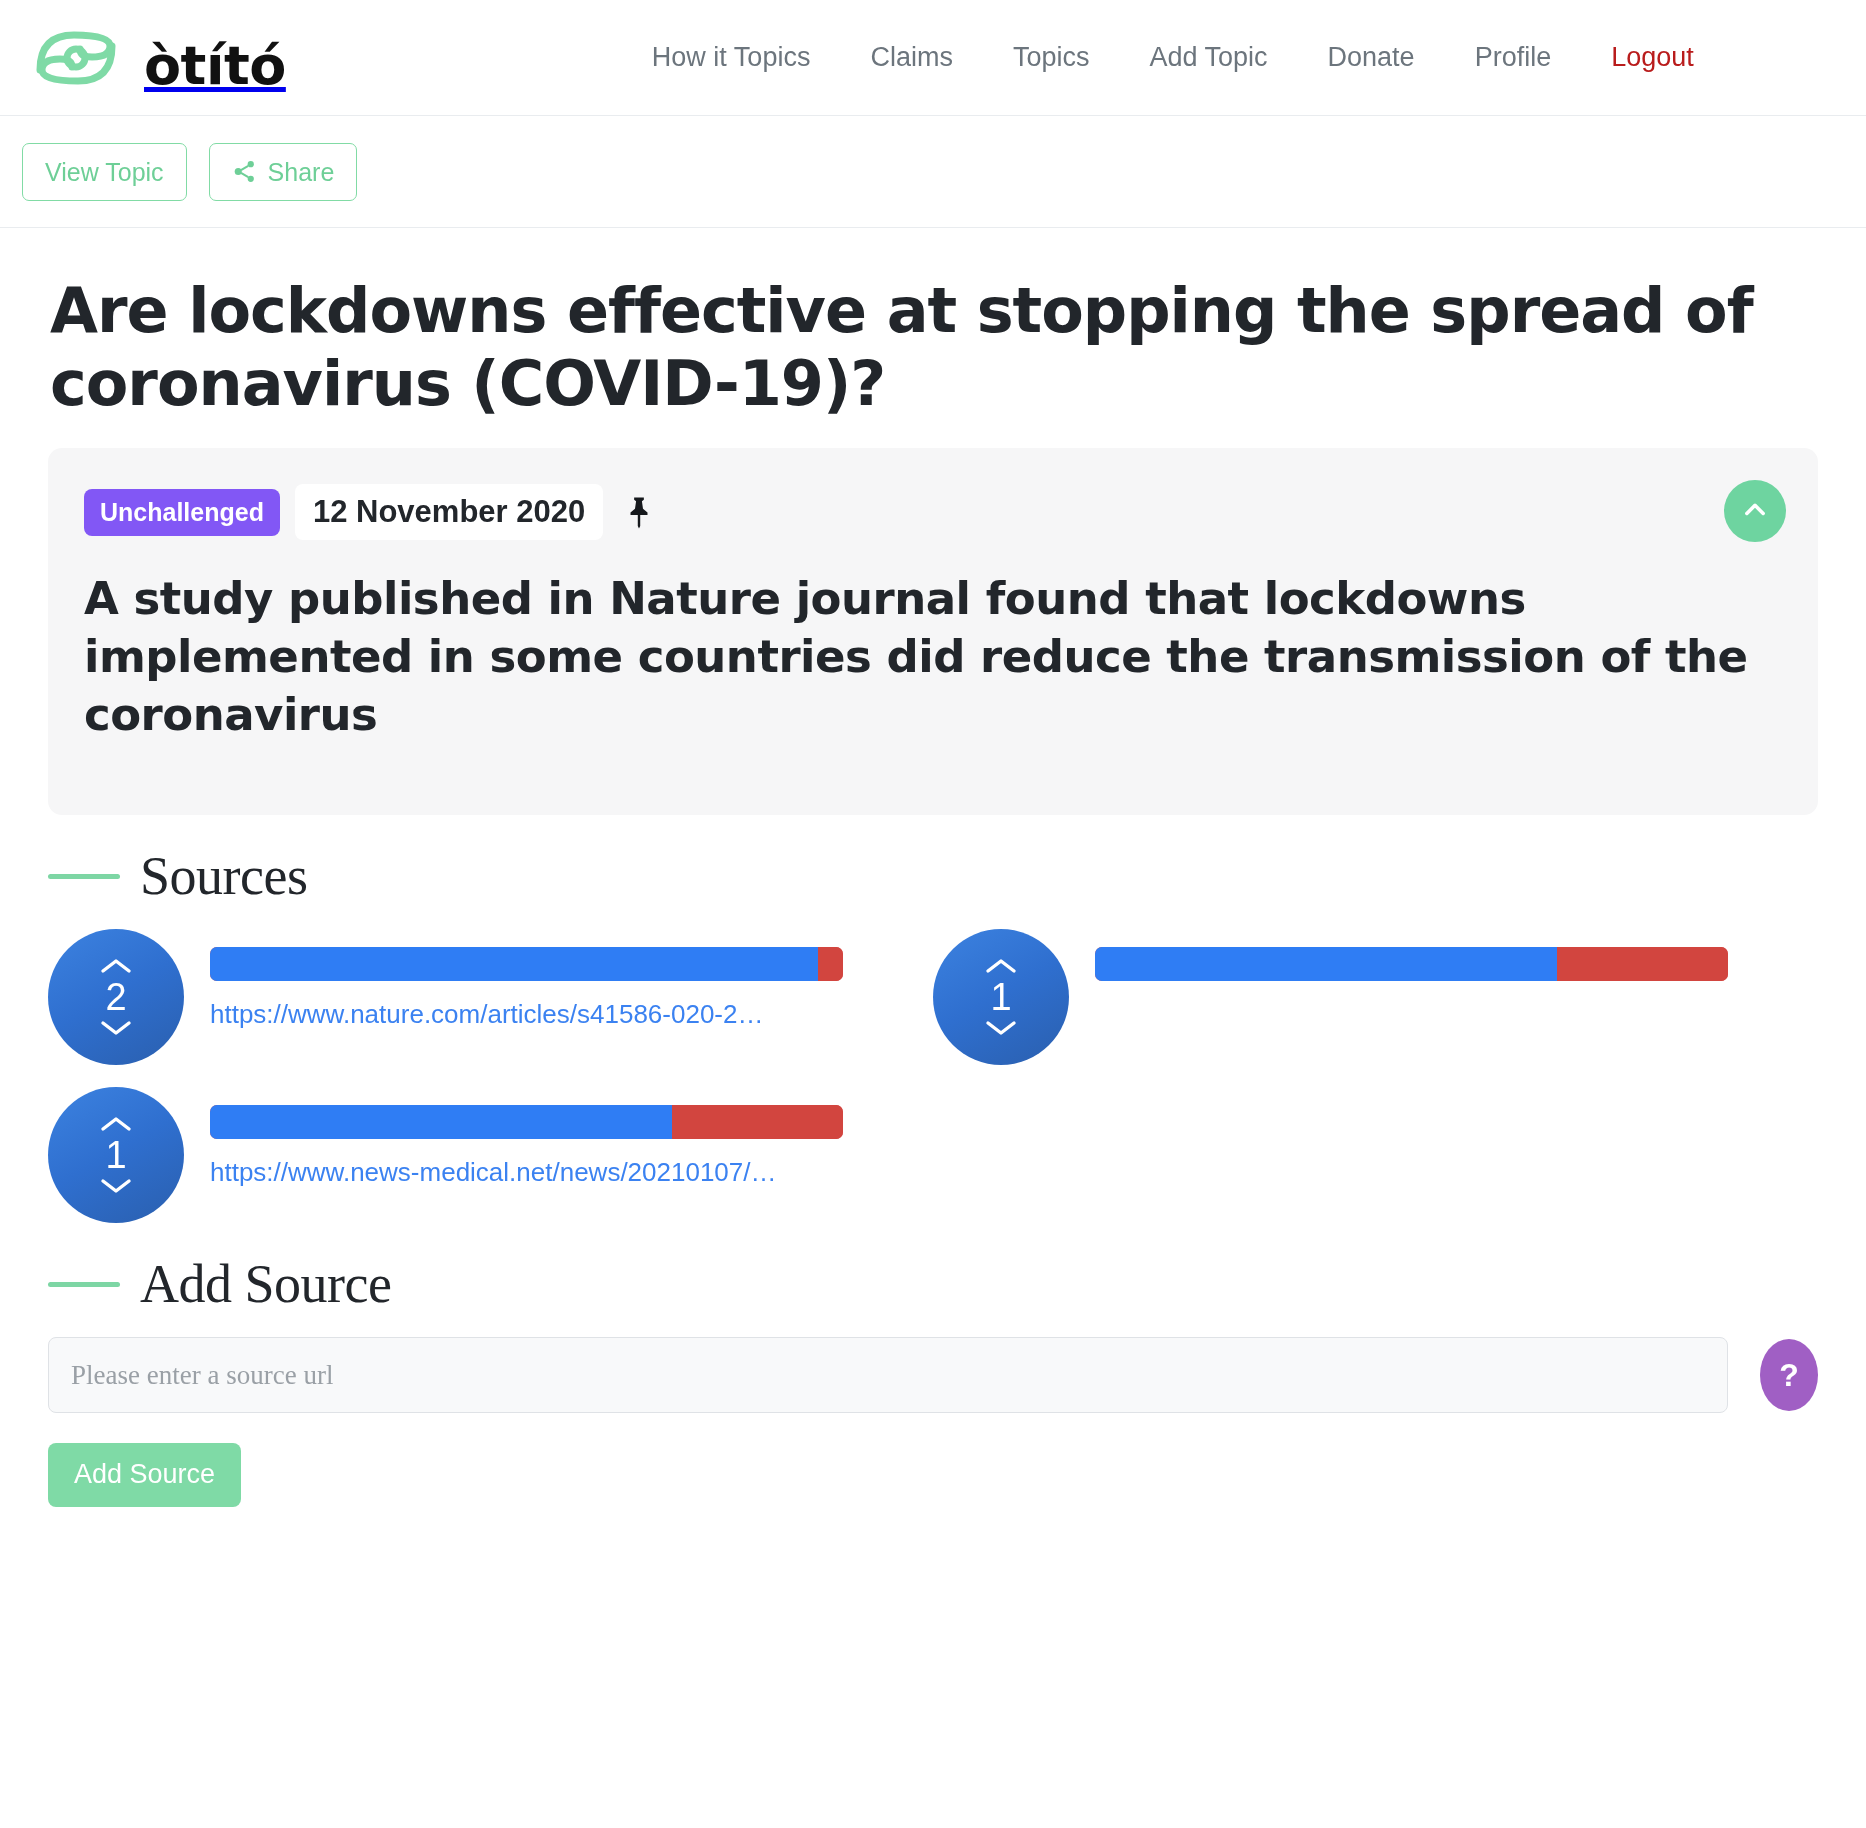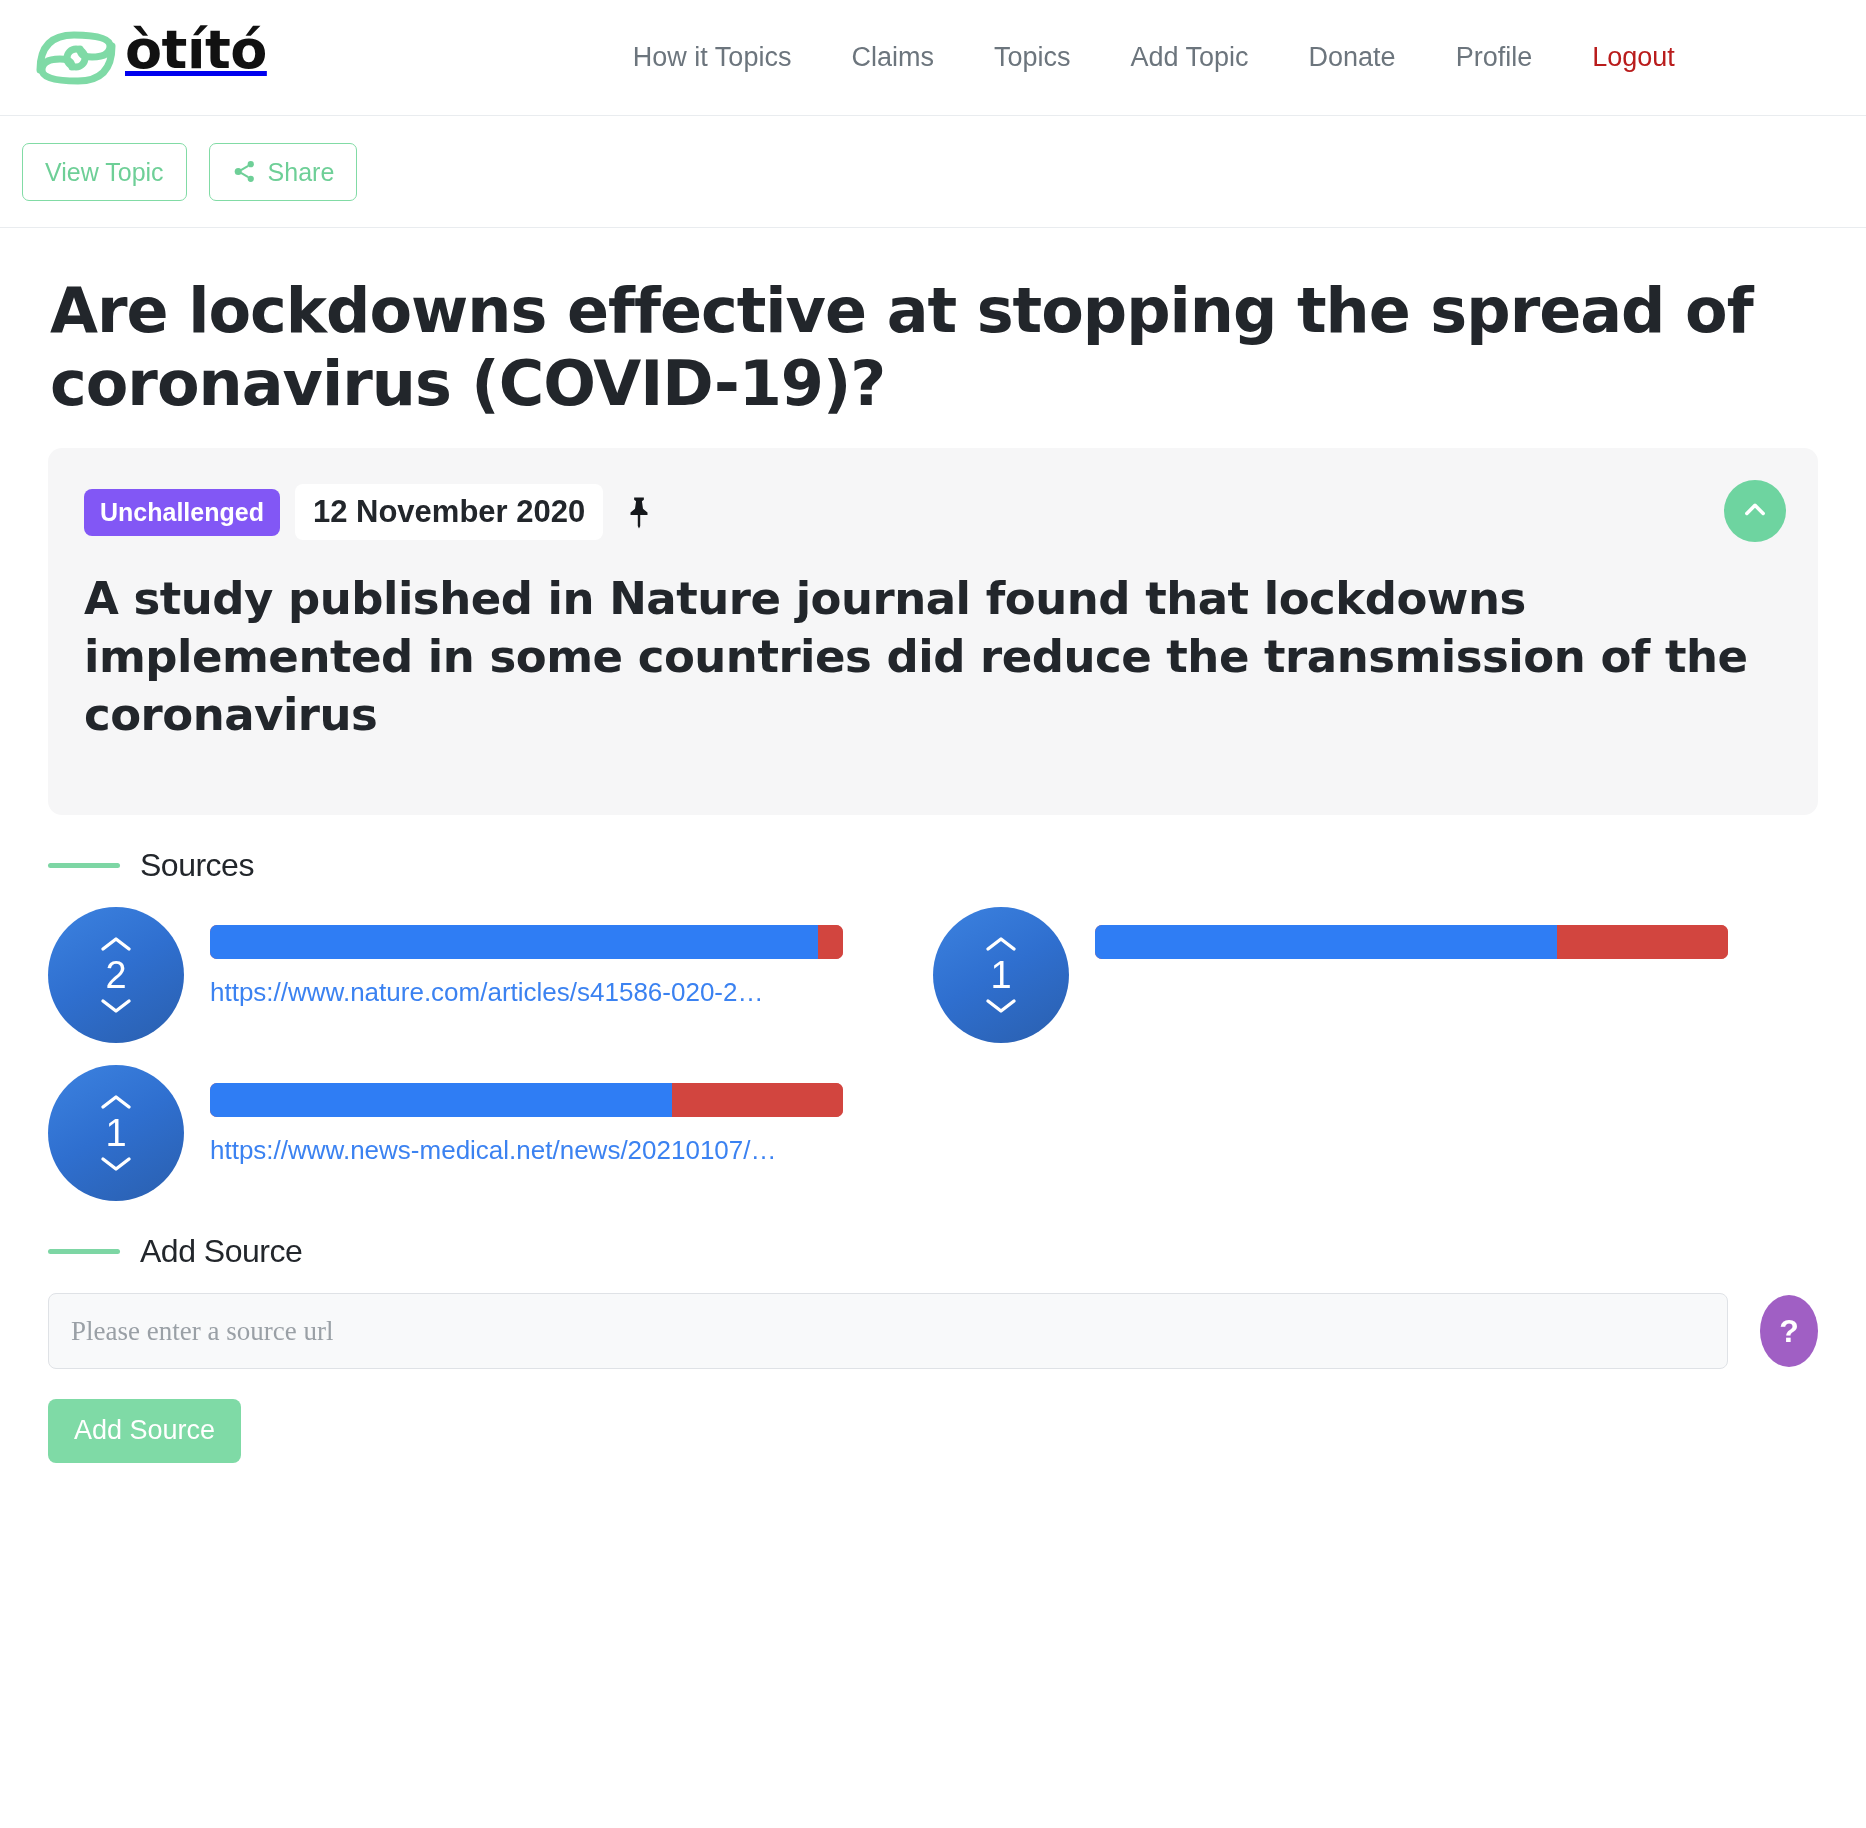--- a/index.html
+++ b/index.html
@@ -17,22 +17,22 @@
   .navbar {
     height: 116px;
     border-bottom: 1px solid #e9ecef;
     display: flex;
     align-items: center;
     padding: 0 26px;
     background: #fff;
   }
   .brand {
     display: flex;
-    align-items: flex-start;
-    gap: 3px;
+    align-items: flex-end;
+    gap: 22px;
     margin-left: 4px;
   }
   .brand-logo { width: 92px; height: 70px; display: block; }
   .brand-name {
     font-size: 54px;
     font-weight: 700;
     letter-spacing: -0.5px;
     color: #111111;
     line-height: 1;
     font-family: "DejaVu Sans", sans-serif;
@@ -167,26 +167,26 @@
     margin: 34px 0 26px 0;
   }
   .section-dash {
     width: 72px;
     height: 5px;
     background: #7dd6a4;
     border-radius: 3px;
     display: block;
   }
   .section-title {
-    font-size: 32px;
+    font-size: 54px;
     font-weight: 400;
     color: #22262b;
     line-height: 1;
     letter-spacing: -0.5px;
-    font-family: Liberation Sans, sans-serif;
+    font-family: Liberation Serif, serif;
     text-align: right;
   }
 
   
   .sources-grid {
     display: flex;
     flex-wrap: wrap;
     row-gap: 22px;
     column-gap: 0;
   }

